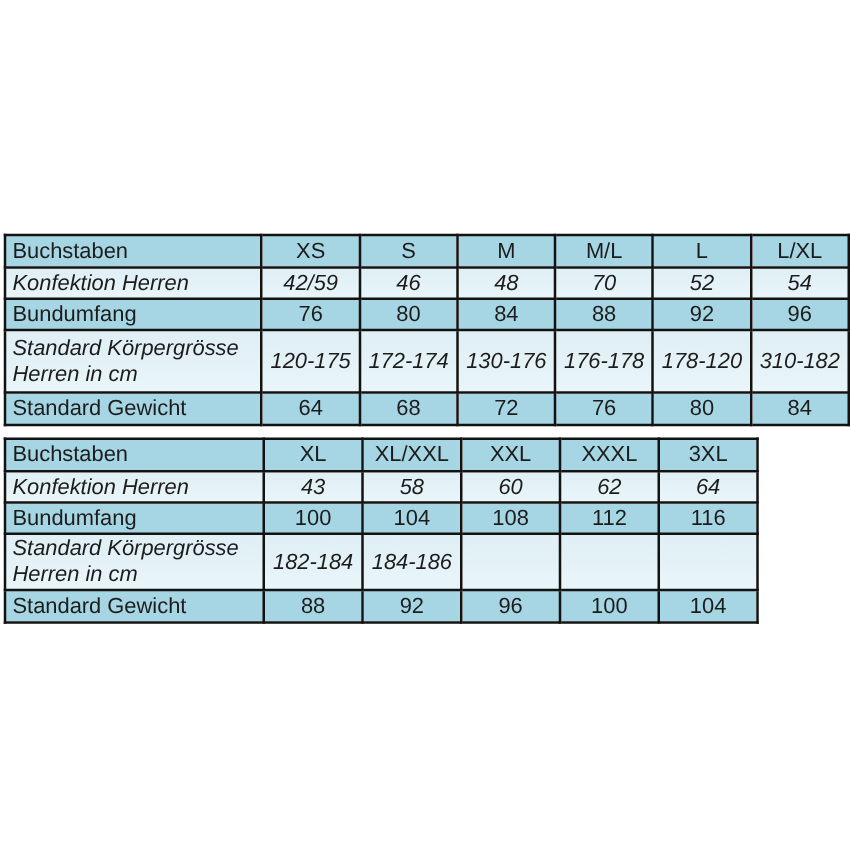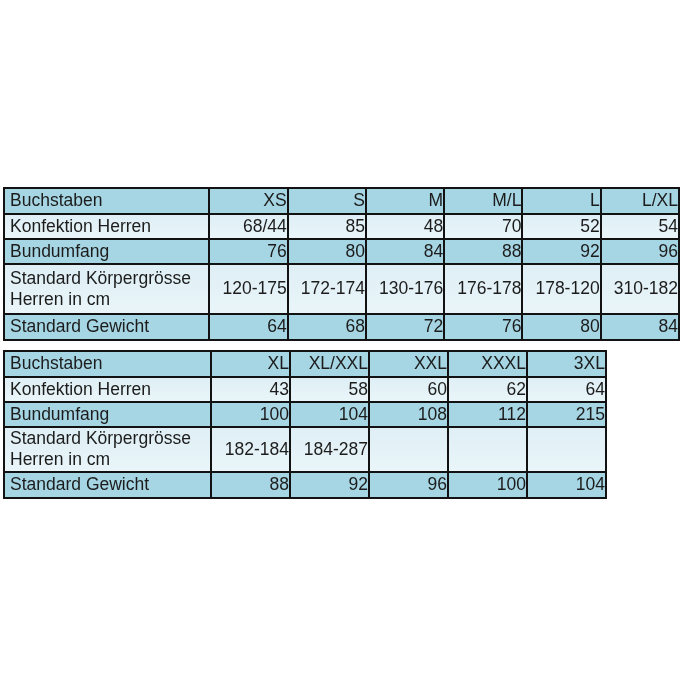--- a/index.html
+++ b/index.html
@@ -29,50 +29,50 @@
   }
   td.label {
     width: 198px;
     text-align: left;
     padding-left: 5px;
     padding-right: 2px;
     margin-left: 12px;
   }
   td.val {
     width: 77px;
-    text-align: right;
+    text-align: center;
     margin-left: 40px;
   }
   tr { height: 25px; }
   tr.first { height: 26px; }
   tr.tall-a { height: 50px; }
   tr.tall-b { height: 44px; }
   tr.dark td { background: var(--row-dark, #a6d5e3); }
-  tr.light td { background: linear-gradient(var(--row-light, #dfeff5), var(--row-light2, #e9f5f9)); }
+  tr.light td { background: linear-gradient(var(--row-light, #dfeff5), var(--row-light2, #e9f5f9)); font-style: italic; }
 </style>
 </head>
 <body>
 
 <div class="stage">
 
   <table class="size-table" id="table-small">
     <tbody>
       <tr class="dark first">
         <td class="label">Buchstaben</td>
         <td class="val">XS</td>
         <td class="val">S</td>
         <td class="val">M</td>
         <td class="val">M/L</td>
         <td class="val">L</td>
         <td class="val">L/XL</td>
       </tr>
       <tr class="light">
         <td class="label">Konfektion Herren</td>
-        <td class="val">68/44</td>
-        <td class="val">85</td>
+        <td class="val">42/59</td>
+        <td class="val">46</td>
         <td class="val">48</td>
         <td class="val">70</td>
         <td class="val">52</td>
         <td class="val">54</td>
       </tr>
       <tr class="dark">
         <td class="label">Bundumfang</td>
         <td class="val">76</td>
         <td class="val">80</td>
         <td class="val">84</td>
@@ -118,26 +118,26 @@
         <td class="val">60</td>
         <td class="val">62</td>
         <td class="val">64</td>
       </tr>
       <tr class="dark">
         <td class="label">Bundumfang</td>
         <td class="val">100</td>
         <td class="val">104</td>
         <td class="val">108</td>
         <td class="val">112</td>
-        <td class="val">215</td>
+        <td class="val">116</td>
       </tr>
       <tr class="light tall-b">
         <td class="label">Standard Körpergrösse Herren in cm</td>
         <td class="val">182-184</td>
-        <td class="val">184-287</td>
+        <td class="val">184-186</td>
         <td class="val"></td>
         <td class="val"></td>
         <td class="val"></td>
       </tr>
       <tr class="dark first">
         <td class="label">Standard Gewicht</td>
         <td class="val">88</td>
         <td class="val">92</td>
         <td class="val">96</td>
         <td class="val">100</td>

